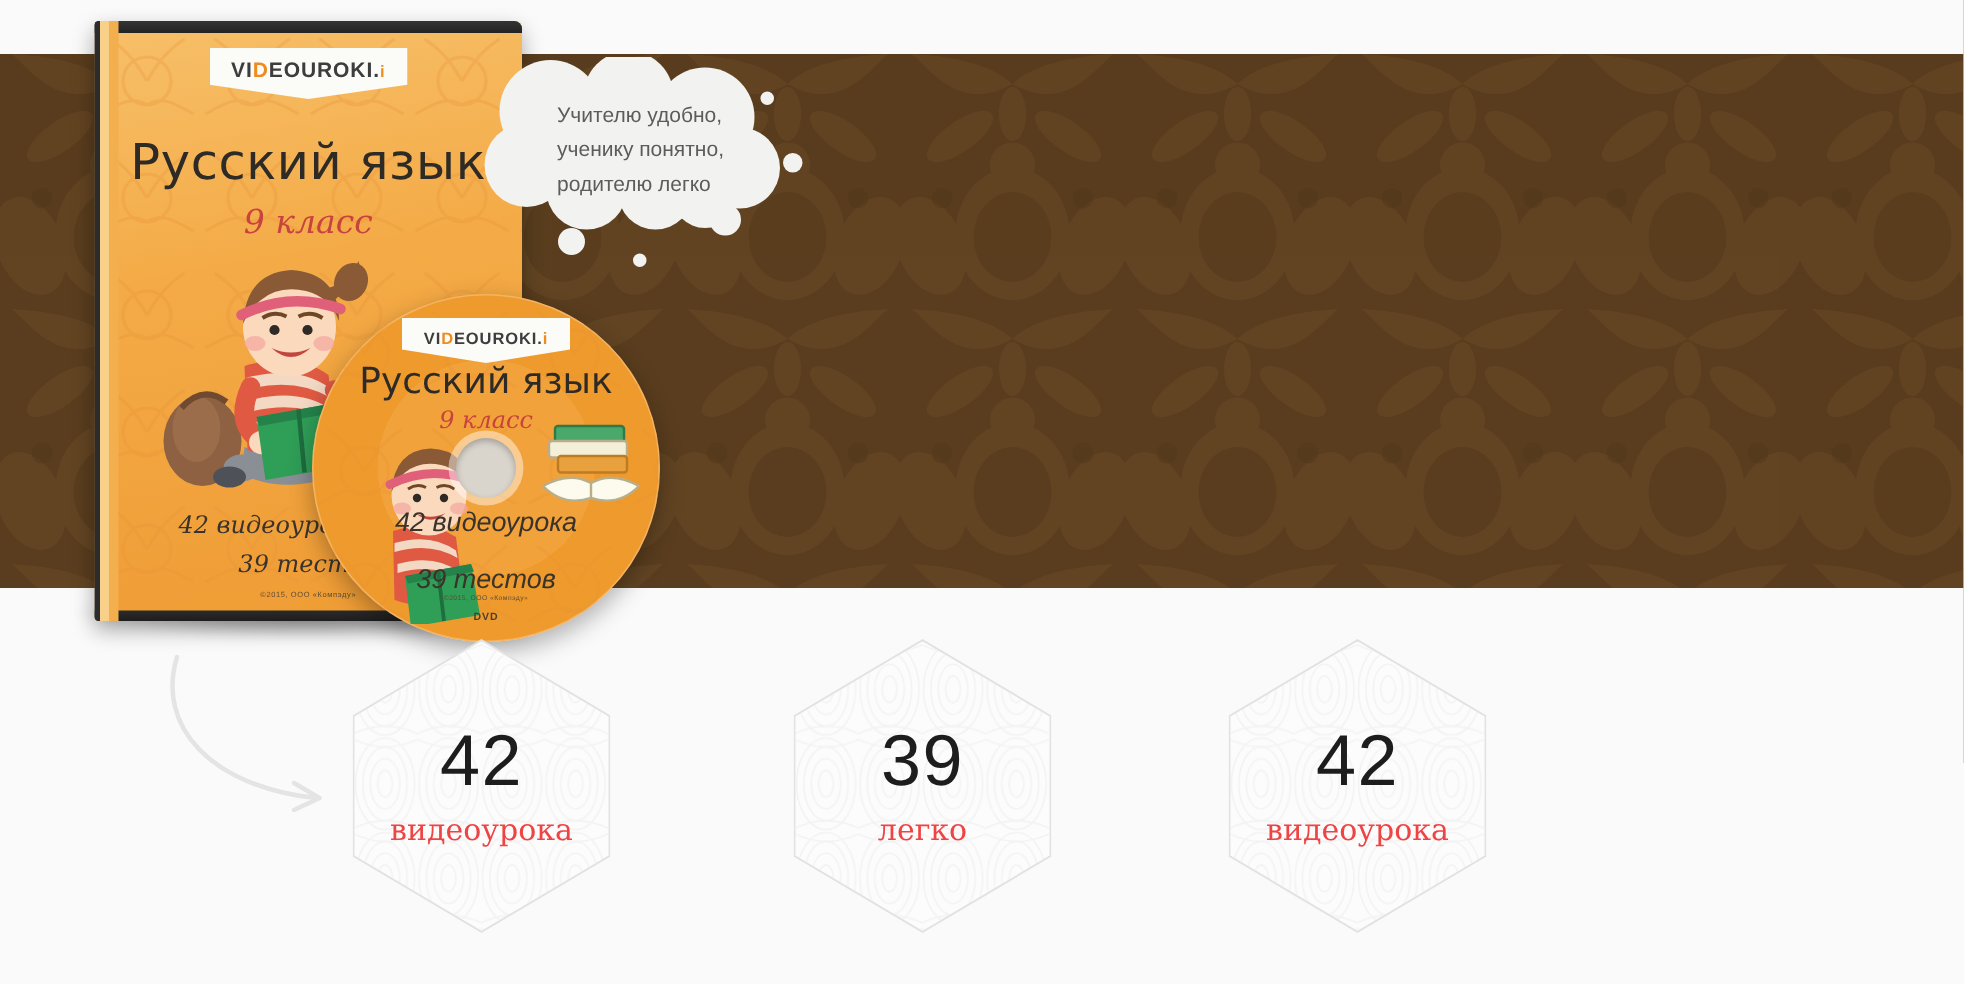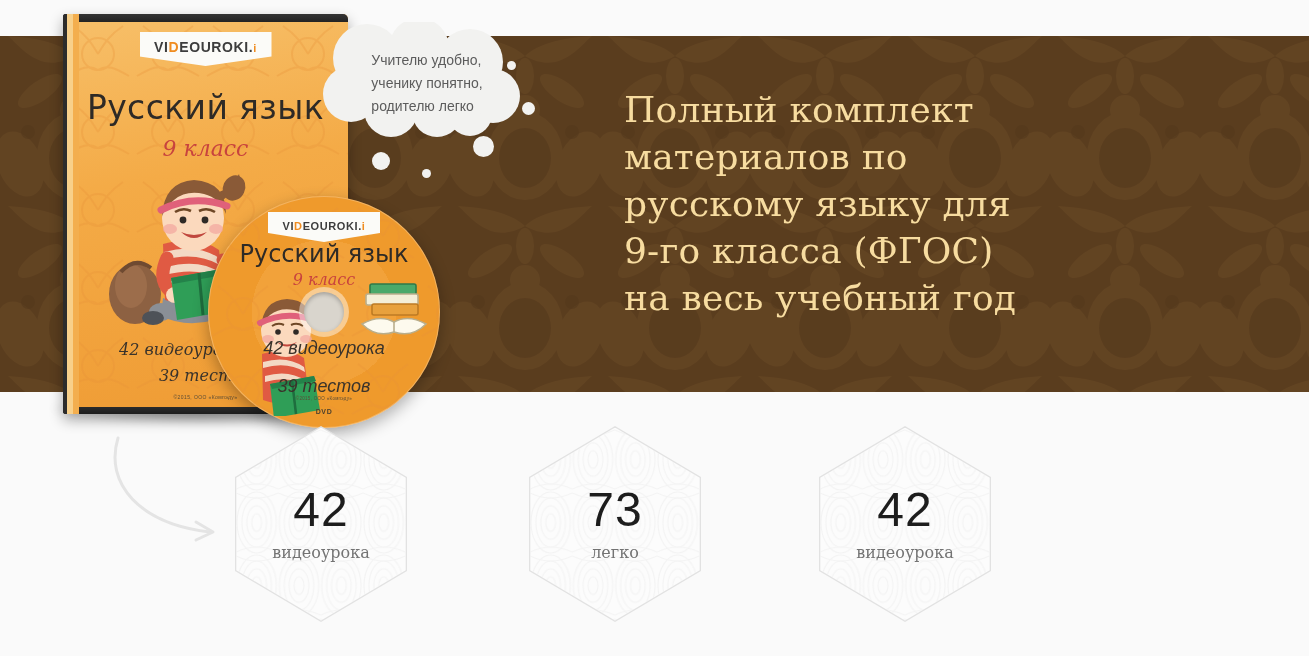--- a/index.html
+++ b/index.html
@@ -146,21 +146,21 @@
   .disc-dvd{
     position:absolute; top:212px; left:0; width:100%; text-align:center;
     font-size:7px; font-weight:700; color:#4a3f2e; letter-spacing:.6px;
   }
 
   
   .girl{ position:absolute; }
 
   
   .bubble{
-    position:absolute; left:315px; top:22px; width:210px; height:122px;
+    position:absolute; left:315px; top:38px; width:210px; height:122px;
   }
   .bubble-text{
     position:absolute; left:0; top:0; width:210px; height:122px;
     display:flex; flex-direction:column; justify-content:center; align-items:center;
     font-family:"Liberation Sans", sans-serif;
     font-size:14px; line-height:23px; color:#5c5c5c; white-space:pre-line;
     text-align:left; padding-left:14px;
   }
   .dot{ position:absolute; border-radius:50%; background:#f2f2f0; }
 
@@ -184,21 +184,21 @@
     justify-content:center; align-items:center;
   }
   .hex-num{
     font-family:"Liberation Sans", sans-serif;
     font-size:48px; font-weight:300; color:#1d1d1d; line-height:1;
     letter-spacing:1px;
   }
   .hex-label{
     margin-top:9px;
     font-family:"DejaVu Serif", serif;
-    font-size:16px; color:#737373;text-align:right;
+    font-size:20px; color:#ef4444;text-align:right;
   }
 
   .arrow{ position:absolute; left:112px; top:432px; width:150px; height:110px; }
 </style>
 </head>
 <body>
 
 <div class="page">
 
   <div class="band">
@@ -221,25 +221,20 @@
             <circle cx="28" cy="96" r="7"></circle>
             <circle cx="122" cy="96" r="7"></circle>
           </g>
         </pattern>
       </defs>
       <rect width="1309" height="356" fill="#5a3d1e"></rect>
       <rect width="1309" height="356" fill="url(#dmk)"></rect>
     </svg>
   </div>
 
-  <div class="headline">Полный комплект
-материалов по
-русскому языку для
-9-го класса (ФГОС)
-на весь учебный год</div>
 
   <div class="case-wrap">
     <div class="case-shadow"></div>
     <div class="case">
       <svg class="case-damask" viewBox="0 0 285 400" preserveAspectRatio="none">
         <defs>
           <pattern id="cdmk" width="70" height="78" patternUnits="userSpaceOnUse">
             <g fill="none" stroke="#e8933a" stroke-width="2">
               <circle cx="35" cy="40" r="16"></circle>
               <path d="M10 12 C 25 22, 30 32, 35 40"></path>
@@ -417,21 +412,21 @@
     </div>
   </div>
 
   <div class="hex" style="left:529px; top:426px;">
     <div class="hex-border"></div>
     <div class="hex-inner">
       <svg class="hex-tex" viewBox="0 0 172 196" preserveAspectRatio="none">
         <rect width="172" height="196" fill="url(#wood)"></rect>
       </svg>
       <div class="hex-content">
-        <div class="hex-num">73</div>
+        <div class="hex-num">39</div>
         <div class="hex-label">легко</div>
       </div>
     </div>
   </div>
 
   <div class="hex" style="left:819px; top:426px;">
     <div class="hex-border"></div>
     <div class="hex-inner">
       <svg class="hex-tex" viewBox="0 0 172 196" preserveAspectRatio="none">
         <rect width="172" height="196" fill="url(#wood)"></rect>

